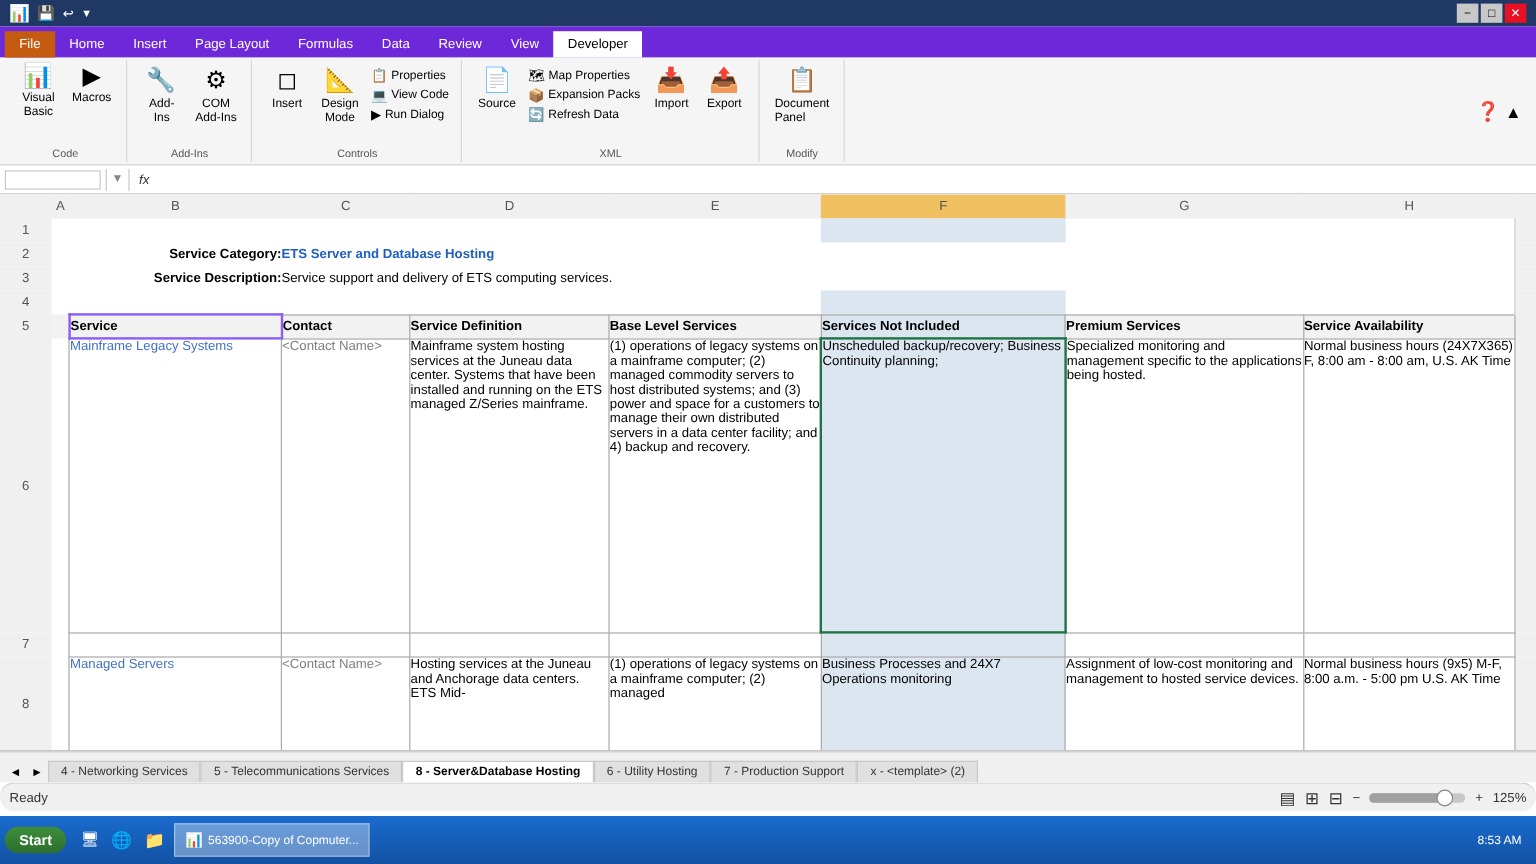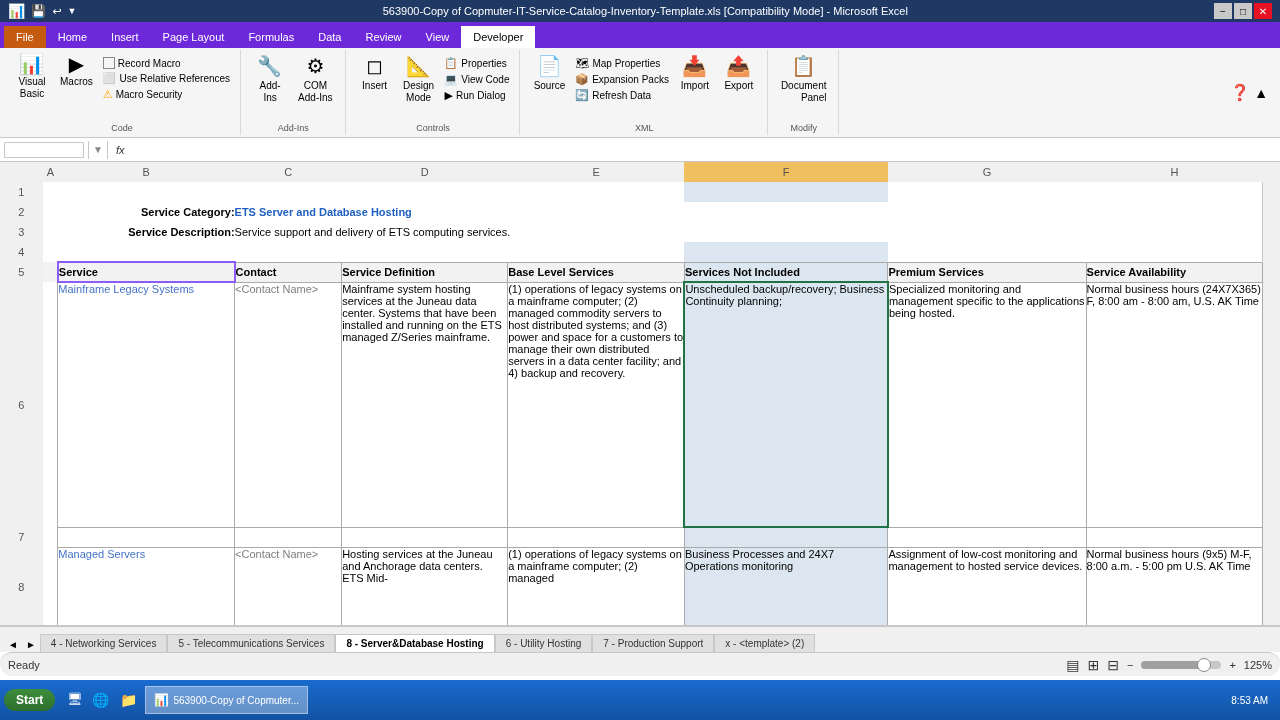--- a/index.html
+++ b/index.html
@@ -219,21 +219,20 @@
 </head>
 <body>
 
 <div class="title-bar">
   <div style="display:flex;gap:6px;align-items:center;">
     <span style="font-size:14px;">📊</span>
     <span style="font-size:12px;cursor:pointer;">💾</span>
     <span style="font-size:11px;cursor:pointer;">↩</span>
     <span style="font-size:9px;cursor:pointer;">▼</span>
   </div>
-  <span style="font-size:11px;color:white;">563900-Copy of Copmuter-IT-Service-Catalog-Inventory-Template.xls [Compatibility Mode] - Microsoft Excel</span>
   <div style="display:flex;gap:2px;">
     <button style="width:18px;height:16px;background:#c8c8c8;border:none;cursor:pointer;font-size:10px;">−</button>
     <button style="width:18px;height:16px;background:#c8c8c8;border:none;cursor:pointer;font-size:10px;">□</button>
     <button style="width:18px;height:16px;background:#e81123;border:none;cursor:pointer;font-size:10px;color:white;">✕</button>
   </div>
 </div>
 
 <div class="ribbon-tabs">
   <div class="ribbon-tab file">File</div>
   <div class="ribbon-tab">Home</div>
@@ -250,34 +249,20 @@
 
   <div class="ribbon-group">
     <div class="ribbon-items">
       <div class="ribbon-btn-large">
         <span class="icon" style="font-size:20px;">📊</span>
         <span style="font-size:10px;text-align:center;line-height:1.2;">Visual<br>Basic</span>
       </div>
       <div class="ribbon-btn-large">
         <span class="icon" style="font-size:20px;">▶</span>
         <span style="font-size:10px;">Macros</span>
-      </div>
-      <div class="ribbon-small-group">
-        <div class="ribbon-btn-small">
-          <span style="width:12px;height:12px;border:1px solid #888;display:inline-block;"></span>
-          <span>Record Macro</span>
-        </div>
-        <div class="ribbon-btn-small">
-          <span style="font-size:11px;">⬜</span>
-          <span>Use Relative References</span>
-        </div>
-        <div class="ribbon-btn-small">
-          <span style="font-size:11px;color:#ffa500;">⚠</span>
-          <span>Macro Security</span>
-        </div>
       </div>
     </div>
     <div class="ribbon-group-label">Code</div>
   </div>
 
   <div class="ribbon-group">
     <div class="ribbon-items">
       <div class="ribbon-btn-large">
         <span style="font-size:20px;">🔧</span>
         <span style="font-size:10px;text-align:center;line-height:1.2;">Add-<br>Ins</span>
@@ -347,21 +332,21 @@
         <span style="font-size:10px;">Export</span>
       </div>
     </div>
     <div class="ribbon-group-label">XML</div>
   </div>
 
   <div class="ribbon-group">
     <div class="ribbon-items">
       <div class="ribbon-btn-large">
         <span style="font-size:20px;">📋</span>
-        <span style="font-size:10px;text-align:right;line-height:1.2;">Document<br>Panel</span>
+        <span style="font-size:10px;text-align:left;line-height:1.2;">Document<br>Panel</span>
       </div>
     </div>
     <div class="ribbon-group-label">Modify</div>
   </div>
 
   <div style="margin-left:auto;display:flex;align-items:center;gap:4px;padding-right:8px;">
     <span style="font-size:16px;cursor:pointer;">❓</span>
     <span style="font-size:14px;cursor:pointer;">▲</span>
   </div>
 </div>

